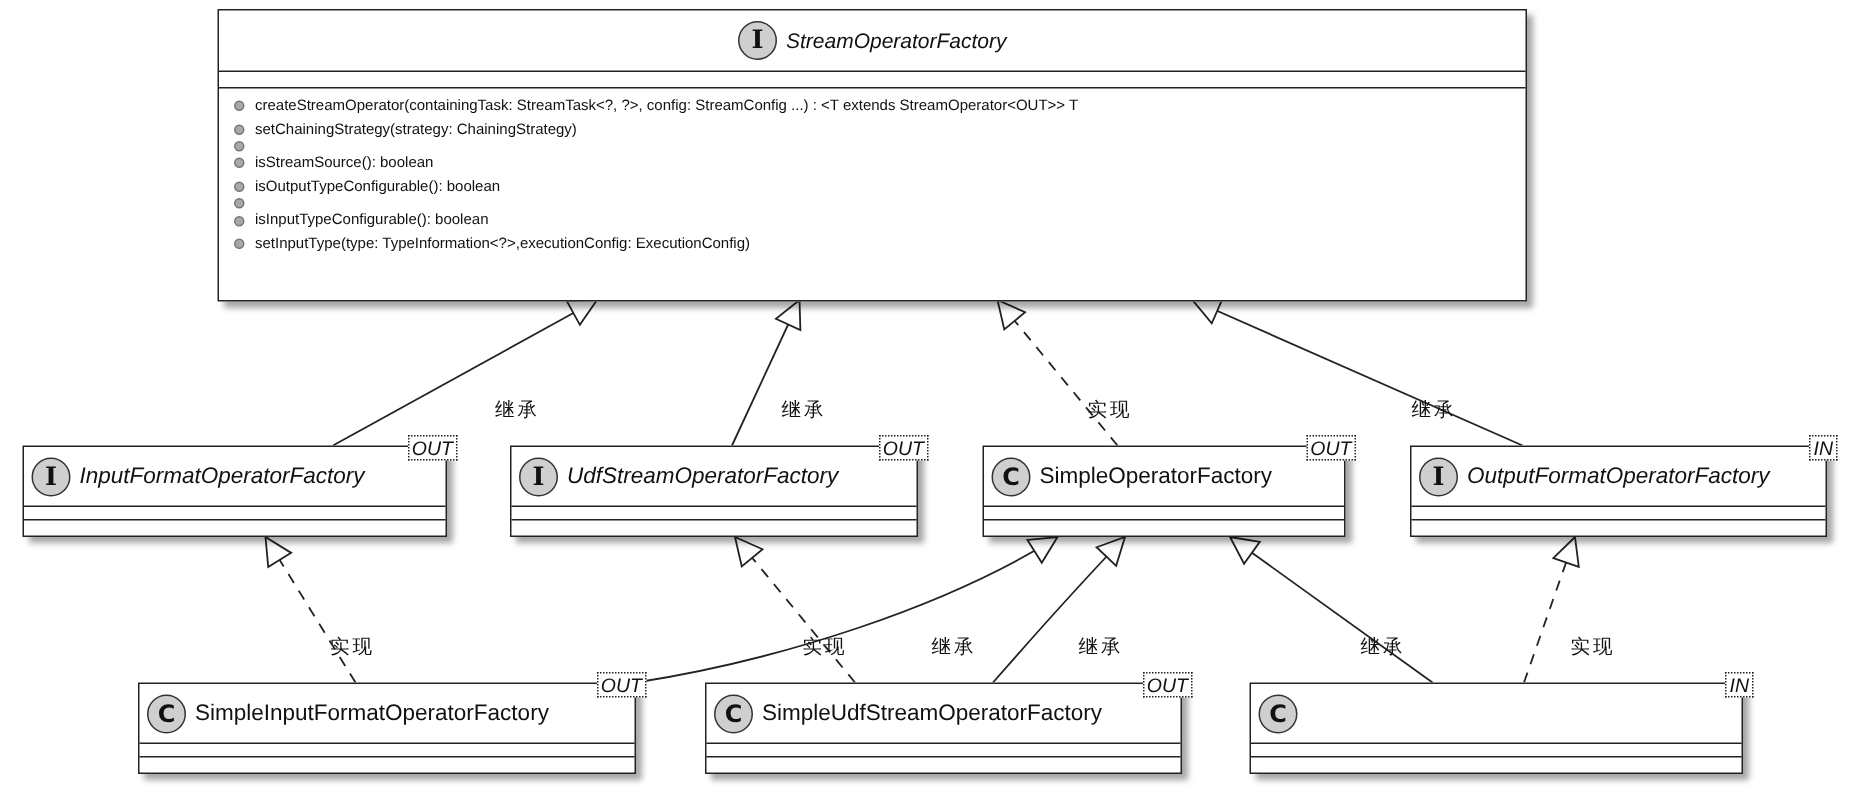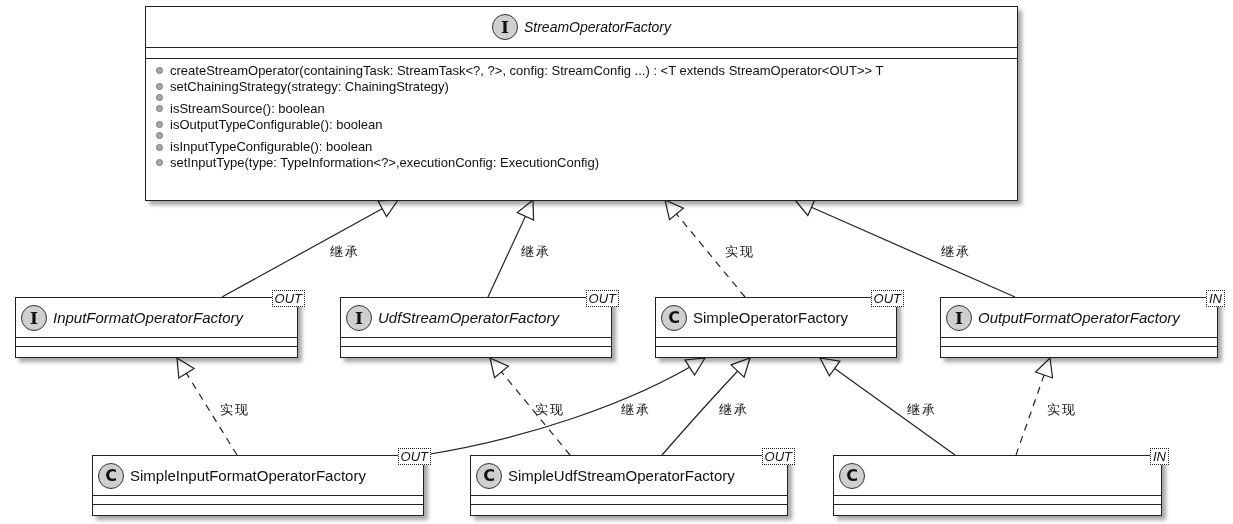--- a/index.html
+++ b/index.html
@@ -13,25 +13,25 @@
   .box .sec:last-child { border-bottom: none; }
   .stereo { width: 26px; height: 26px; border-radius: 50%; background: #cfcfcf; border: 1.5px solid #333;
             box-sizing: border-box; display: inline-flex; align-items: center; justify-content: center;
             font-family: "DejaVu Serif", serif; font-weight: bold; font-size: 17px; color: #111; flex: 0 0 auto; }
   .stereo.c { font-family: "DejaVu Sans", sans-serif; font-size: 16px; }
   .name { font-size: 15px; margin-left: 6px; white-space: nowrap; }
   .name.italic { font-style: italic; text-align: center; }
   .tparam { position: absolute; top: -8px; right: -8px; background: #fff; border: 1.2px dotted #222;
             font-style: italic; font-size: 13px; padding: 0 2px; line-height: 15px; white-space: nowrap; }
   .methods { padding: 4px 0 3px 10px; }
-  .method { display: flex; align-items: center; font-size: 13px; line-height: 15.6px; white-space: nowrap; text-align: right; }
+  .method { display: flex; align-items: center; font-size: 10px; line-height: 15.6px; white-space: nowrap; text-align: right; }
   .dot { width: 7px; height: 7px; border-radius: 50%; background: #a8a8a8; border: 1px solid #777;
          box-sizing: border-box; margin-right: 7px; flex: 0 0 auto; }
   .label { position: absolute; font-family: "DejaVu Sans", sans-serif; font-size: 13px; letter-spacing: 2px;
-           background: transparent; white-space: nowrap; }
+           background: transparent; white-space: nowrap; margin-top: 21px; }
   svg.edges { position: absolute; left: 0; top: 0; }
 </style>
 </head>
 <body>
 
 <svg class="edges" width="1233" height="524" id="edges">
     <path d="M222,297 L398,200" fill="none" stroke="#222" stroke-width="1.2"></path>
     <polygon points="398,200 386.5798279640718,216.57044569918995 377.8915402190911,200.8061297907714" fill="#fff" stroke="#222" stroke-width="1.2"></polygon>
     <path d="M488,297 L533,200" fill="none" stroke="#222" stroke-width="1.2"></path>
     <polygon points="533,200 533.5891711268868,220.11598561799156 517.2607141817388,212.54092827230437" fill="#fff" stroke="#222" stroke-width="1.2"></polygon>

